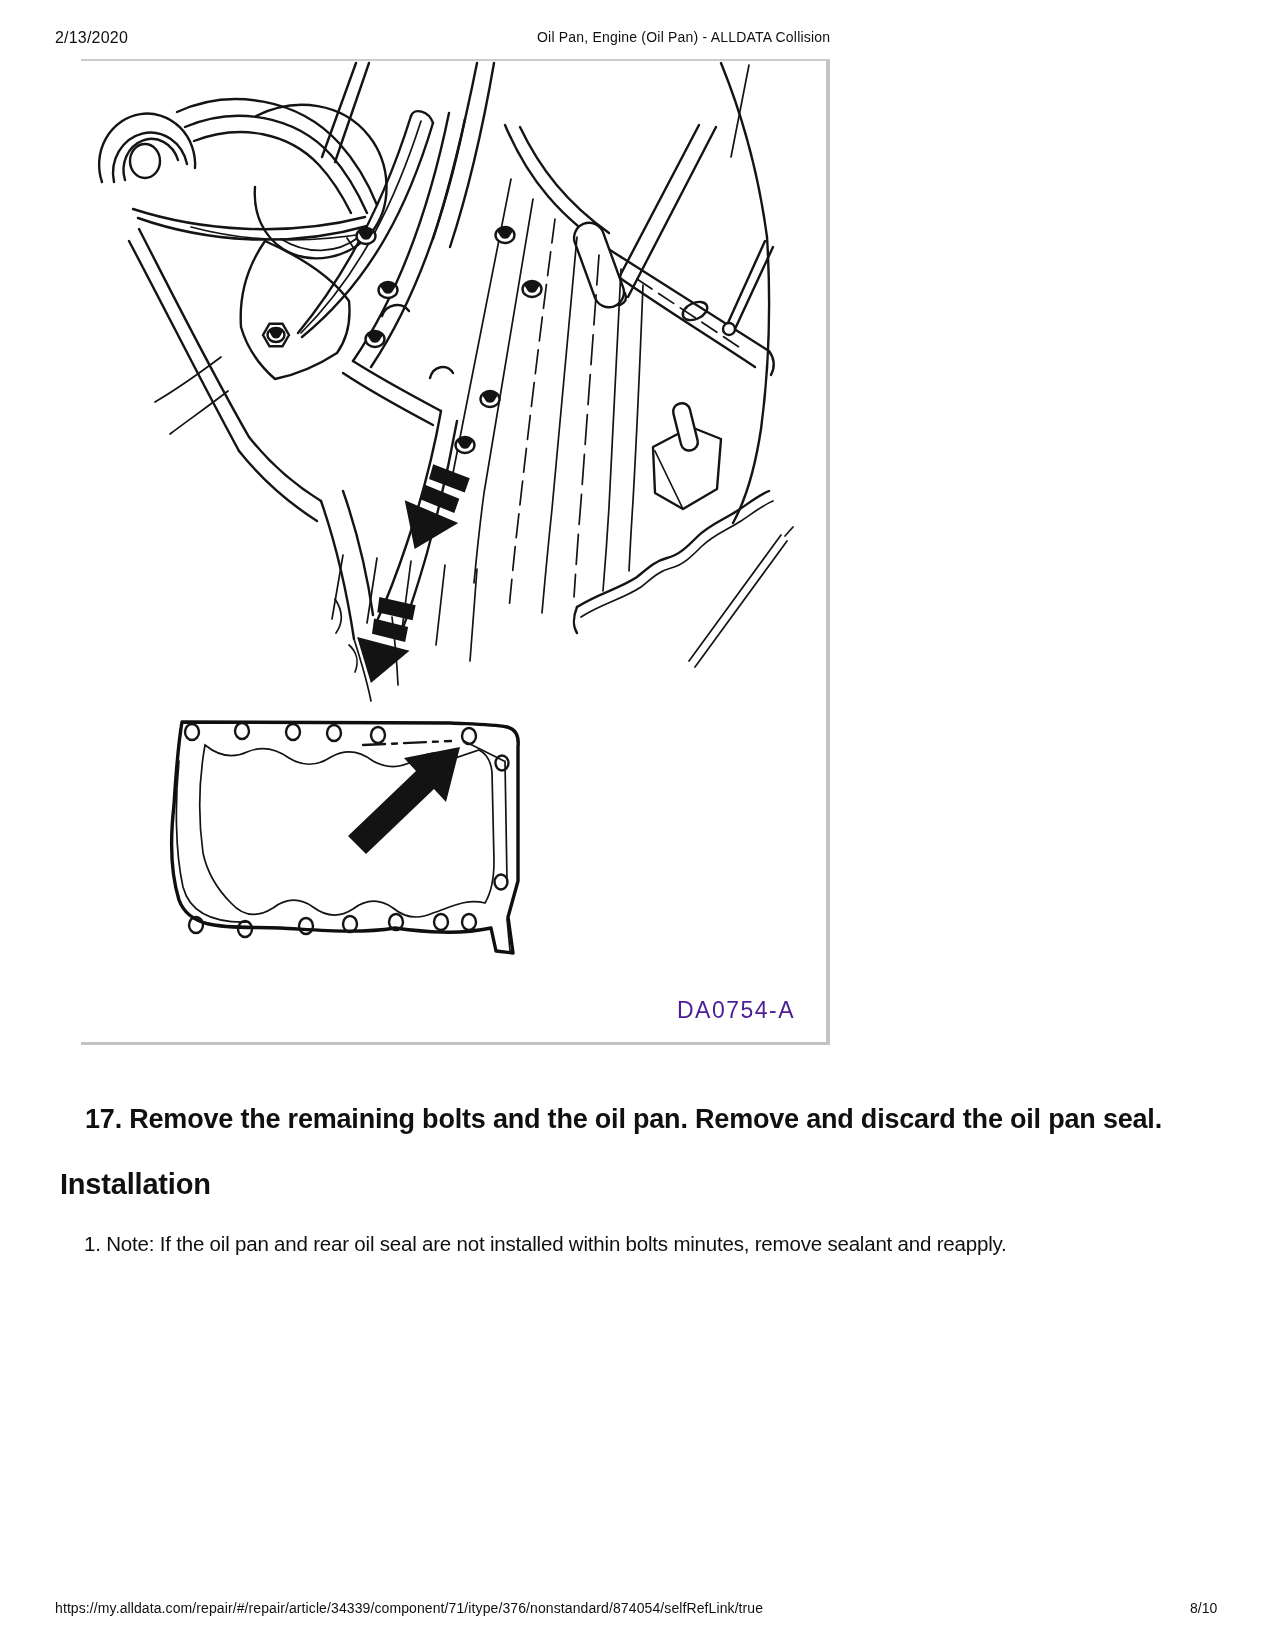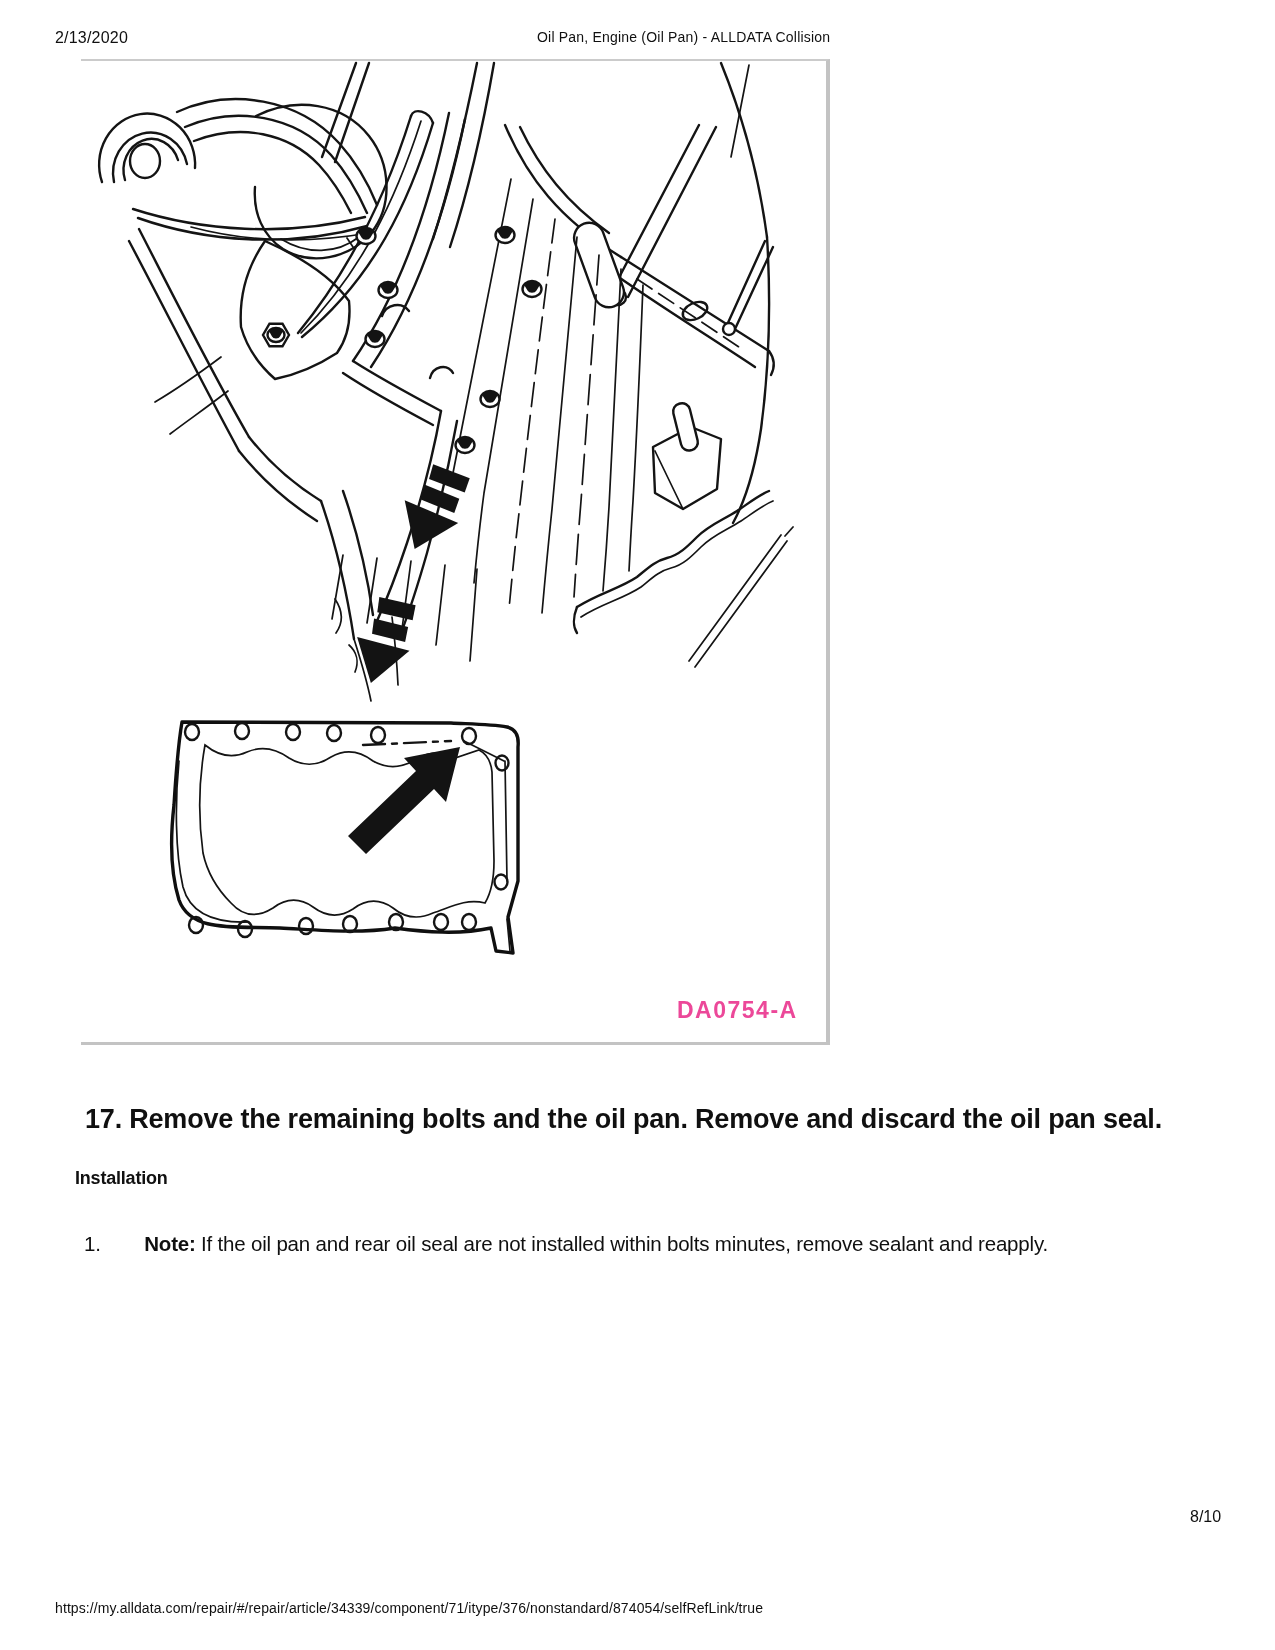--- a/index.html
+++ b/index.html
@@ -10,29 +10,29 @@
   .serif{font-family:Liberation Sans, sans-serif;}
   .hdr-date{position:absolute;left:55px;top:29px;font-size:16px;letter-spacing:.2px;}
   .hdr-title{position:absolute;left:537px;top:29px;font-size:14px;letter-spacing:.2px;}
   .figure-box{
     position:absolute;left:81px;top:59px;width:745px;height:981px;
     border-top:2px solid #cbcbcb;border-right:4px solid #c3c3c3;border-bottom:3px solid #c3c3c3;
     box-sizing:content-box;background:#fff;
   }
   .figure-box svg{position:absolute;left:0;top:0;}
   .fig-label{
-    position:absolute;left:596px;top:936px;font-size:23px;font-weight:bold;
-    letter-spacing:1.5px;color:#ec4899;
+    position:absolute;left:596px;top:936px;font-size:23px;font-weight:normal;
+    letter-spacing:1.5px;color:#4c1d95;
   }
   .step-17{position:absolute;left:85px;top:1104px;font-size:27px;letter-spacing:-0.2px;font-weight:bold;}
-  .install-hdr{position:absolute;left:75px;top:1168px;font-size:18px;font-weight:bold;letter-spacing:-0.2px;}
+  .install-hdr{position:absolute;left:60px;top:1168px;font-size:29px;font-weight:bold;letter-spacing:-0.2px;}
   .note-line{position:absolute;left:84px;top:1232px;font-size:20.5px;letter-spacing:-0.2px;}
-  .note-line b{font-weight:bold;margin-left:38px;}
+  .note-line b{font-weight:normal;}
   .ftr-url{position:absolute;left:55px;top:1600px;font-size:14px;letter-spacing:.1px;}
-  .ftr-page{position:absolute;left:1190px;top:1508px;font-size:16px;}
+  .ftr-page{position:absolute;left:1190px;top:1600px;font-size:14px;}
   
   .ln{fill:none;stroke:#141414;stroke-width:2.4;stroke-linecap:round;stroke-linejoin:round;}
   .thn{fill:none;stroke:#141414;stroke-width:1.7;stroke-linecap:round;}
   .thk{fill:none;stroke:#0f0f0f;stroke-width:3.4;stroke-linecap:round;stroke-linejoin:round;}
   .solid{fill:#131313;stroke:none;}
   .wht{fill:#ffffff;stroke:#141414;stroke-width:2.4;}
 </style>
 </head>
 <body>
 

